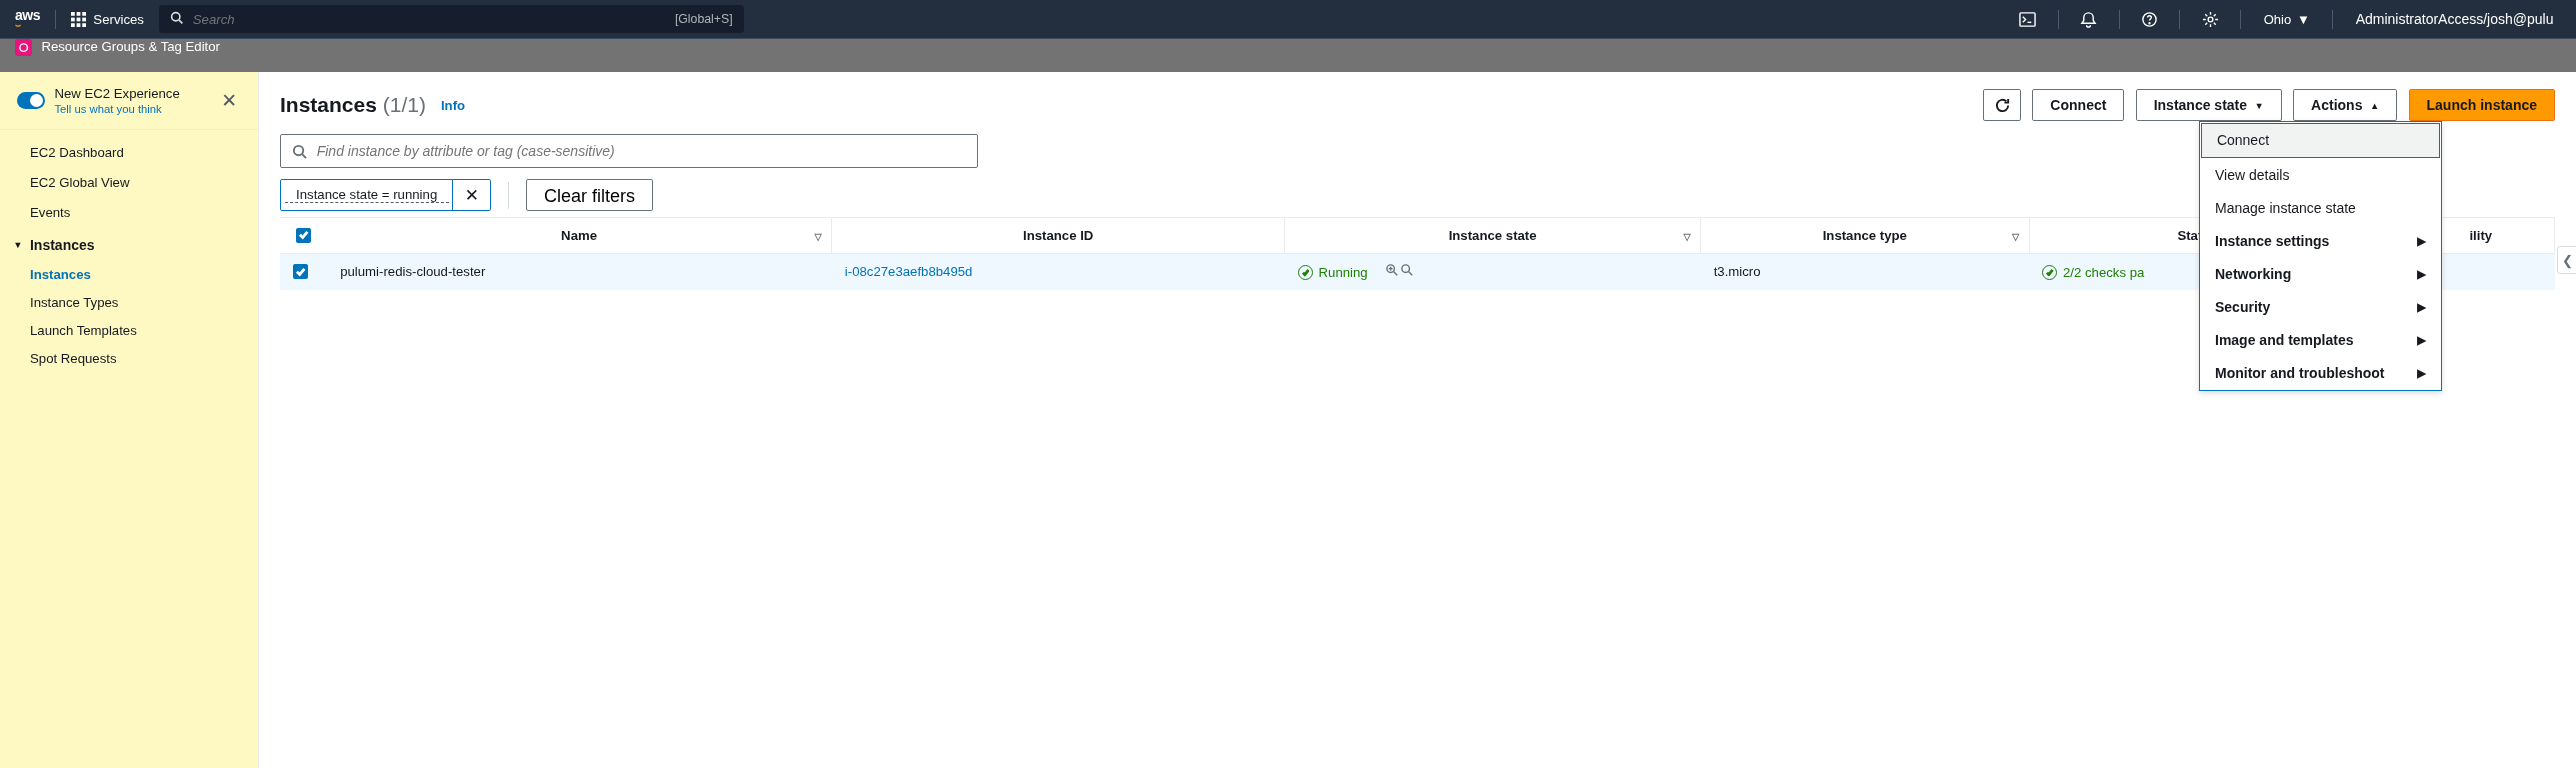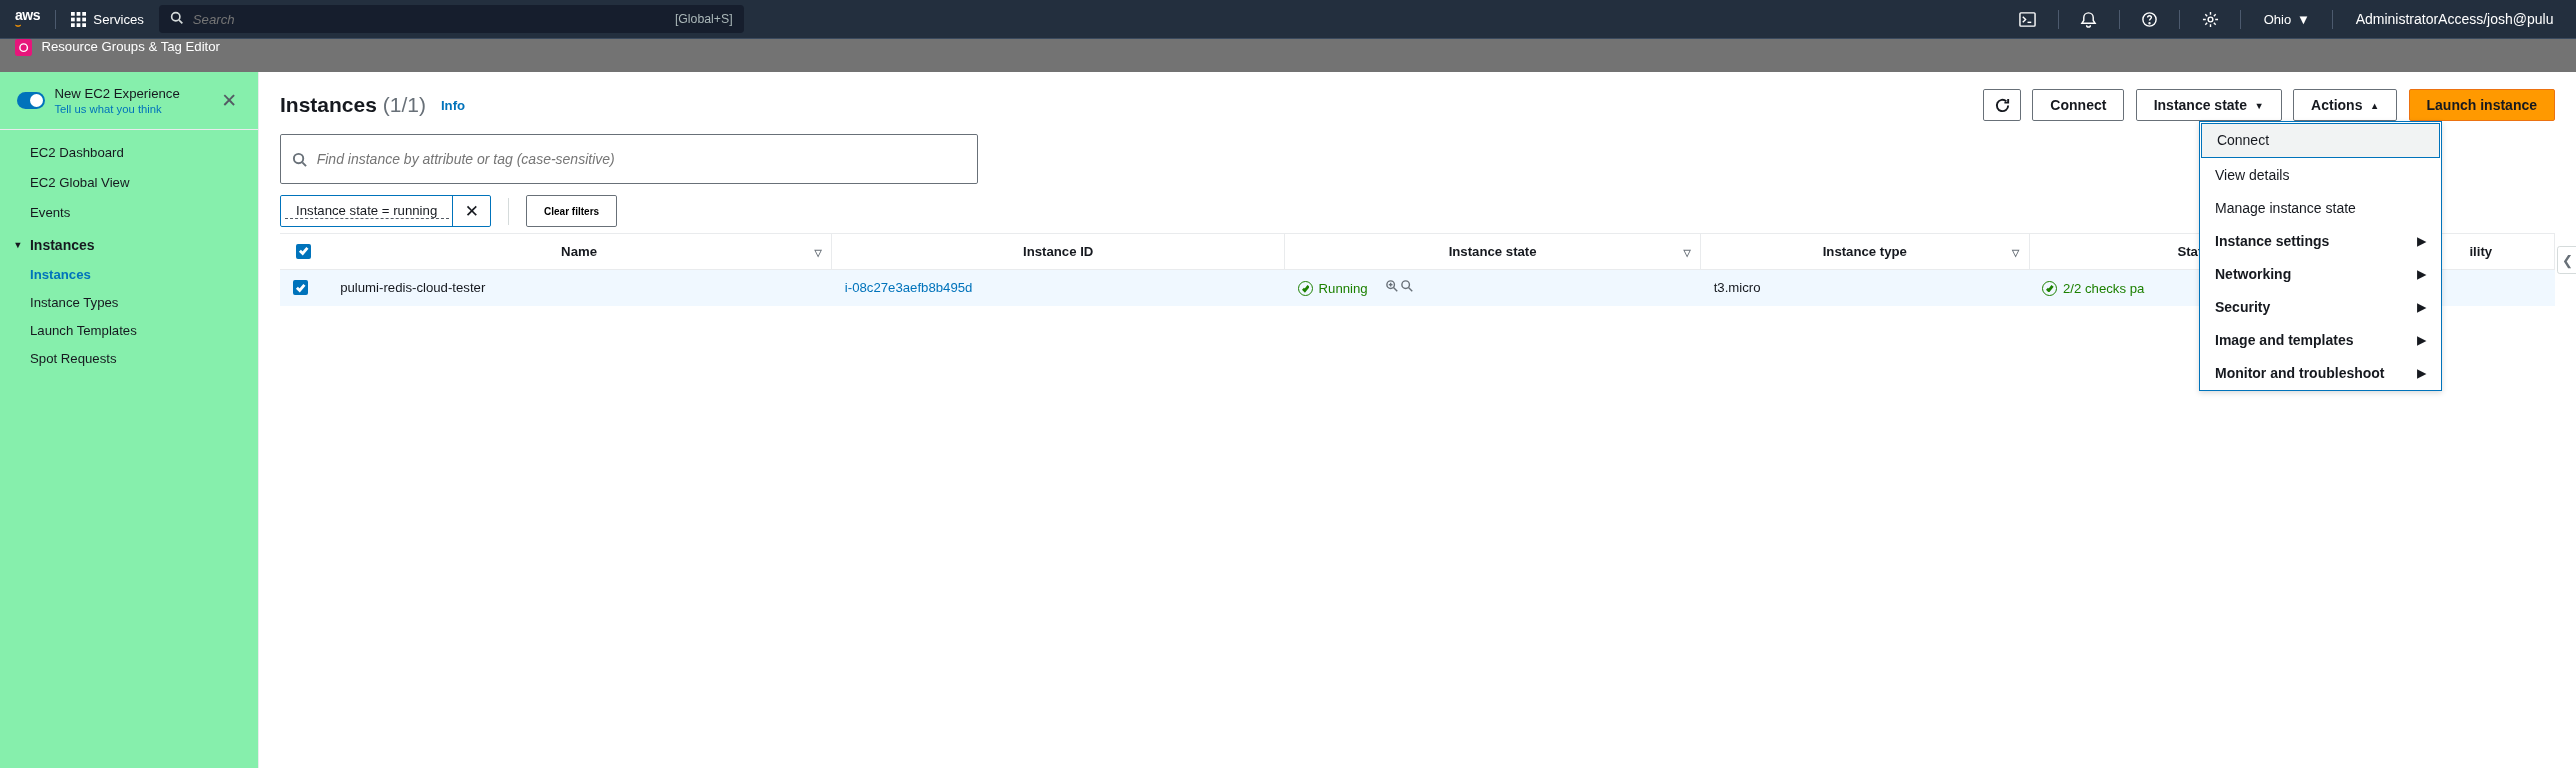--- a/index.html
+++ b/index.html
@@ -23,21 +23,21 @@
 .account-text { color: #fff; font-size: 14px; padding: 0 7.5px; }
 
 
 .sub-header { background: #737373; height: 34px; display: flex; align-items: flex-start; padding: 0 15px; color: #fff; gap: 9.4px; border-top: 0.9px solid #3a4a5e; }
 .rg-icon { width: 17px; height: 17px; background: #e7157b; border-radius: 2.8px; display: flex; align-items: center; justify-content: center; }
 .rg-icon svg { width: 11.3px; height: 11.3px; stroke: #fff; fill: none; }
 .sub-header-text { font-size: 13.2px; }
 
 
 .main-container { display: flex; height: calc(100vh - 72px); }
-.sidebar { width: 259px; border-right: 0.9px solid #e9ebed; background: #86efac; overflow-y: auto; }
+.sidebar { width: 259px; border-right: 0.9px solid #e9ebed; background: #fef9c3; overflow-y: auto; }
 .new-exp-box { display: flex; align-items: center; justify-content: space-between; padding: 13.2px 17px 9.4px; }
 .new-exp-left { display: flex; align-items: center; gap: 9.4px; }
 .toggle { width: 28px; height: 17px; background: #0073bb; border-radius: 8.5px; position: relative; cursor: pointer; }
 .toggle-knob { width: 13.2px; height: 13.2px; background: #fff; border-radius: 50%; position: absolute; top: 1.9px; left: 13.2px; }
 .new-exp-text { display: flex; flex-direction: column; }
 .new-exp-title { font-size: 13.2px; color: #16191f; }
 .new-exp-link { font-size: 11.3px; color: #0073bb; cursor: pointer; margin-top: 1.9px; }
 .close-x { font-size: 19px; color: #545b64; cursor: pointer; padding: 3.8px; }
 .sidebar-divider { height: 0.9px; background: #e9ebed; margin: 3.8px 0 7.5px; }
 .sidebar-item { padding: 7.5px 30px; font-size: 13.2px; color: #16191f; cursor: pointer; }
@@ -53,28 +53,28 @@
 .page-count { font-weight: 400; color: #687078; }
 .info-link { color: #0073bb; font-size: 13.2px; font-weight: 700; cursor: pointer; }
 .header-actions { margin-left: auto; display: flex; gap: 11.3px; align-items: center; }
 .btn { border: 0.9px solid #687078; background: #fff; padding: 5.7px 17px; font-size: 14px; font-weight: 700; border-radius: 1.9px; cursor: pointer; display: flex; align-items: center; gap: 7.5px; height: 32px; color: #16191f; }
 .btn-icon-only { padding: 5.7px 9.4px; }
 .btn-primary { background: #ff9900; border-color: #ec7211; color: #16191f; }
 .dropdown-caret { font-size: 9.4px; }
 
 
 .filter-row { display: flex; align-items: center; gap: 13.2px; margin-bottom: 11.3px; }
-.search-filter { flex: 0 0 698px; border: 0.9px solid #687078; border-radius: 1.9px; height: 50px; display: flex; align-items: center; padding: 0 11.3px; gap: 9.4px; }
+.search-filter { flex: 0 0 698px; border: 0.9px solid #687078; border-radius: 1.9px; height: 34px; display: flex; align-items: center; padding: 0 11.3px; gap: 9.4px; }
 .search-filter input { border: none; outline: none; font-size: 14px; font-style: italic; color: #687078; flex: 1; }
 .filter-chip-row { display: flex; align-items: center; gap: 17px; margin-bottom: 5.7px; }
 .filter-chip { display: flex; align-items: center; border: 0.9px solid #0073bb; border-radius: 1.9px; height: 32px; }
 .filter-chip-label { padding: 0 11.3px; font-size: 13.2px; border-bottom: 0.9px dashed #545b64; margin: 0 3.8px; }
 .filter-chip-x { padding: 0 11.3px; border-left: 0.9px solid #0073bb; height: 100%; display: flex; align-items: center; cursor: pointer; font-size: 17px; }
 .filter-chip-divider { width: 0.9px; height: 26.4px; background: #d5dbdb; }
-.clear-filters { border: 0.9px solid #687078; padding: 5.7px 17px; font-size: 10px; font-weight: 700; cursor: pointer; background: #fff; height: 32px; border-radius: 1.9px; }
+.clear-filters { border: 0.9px solid #687078; padding: 5.7px 17px; font-size: 18px; font-weight: 400; cursor: pointer; background: #fff; height: 32px; border-radius: 1.9px; }
 
 
 .table-wrap { border-top: 0.9px solid #e9ebed; }
 table { width: 100%; border-collapse: collapse; }
 th { text-align: center; padding: 9.4px 13.2px; font-size: 13.2px; font-weight: 700; color: #16191f; border-right: 0.9px solid #e9ebed; position: relative; }
 th .sort-caret { position: absolute; right: 9.4px; top: 50%; transform: translateY(-50%); font-size: 9.4px; color: #687078; }
 th:first-child { width: 47px; border-right: none; }
 td { padding: 9.4px 13.2px; font-size: 13.2px; border-top: 0.9px solid #e9ebed; }
 tr.selected td { background: #f0f8ff; }
 .checkbox { width: 15px; height: 15px; background: #0073bb; border-radius: 1.9px; display: inline-flex; align-items: center; justify-content: center; cursor: pointer; }

